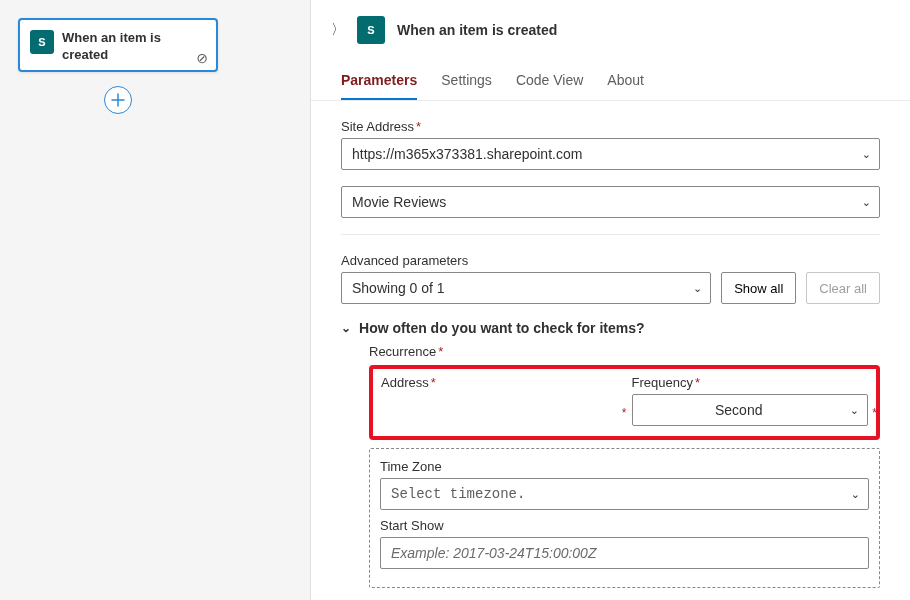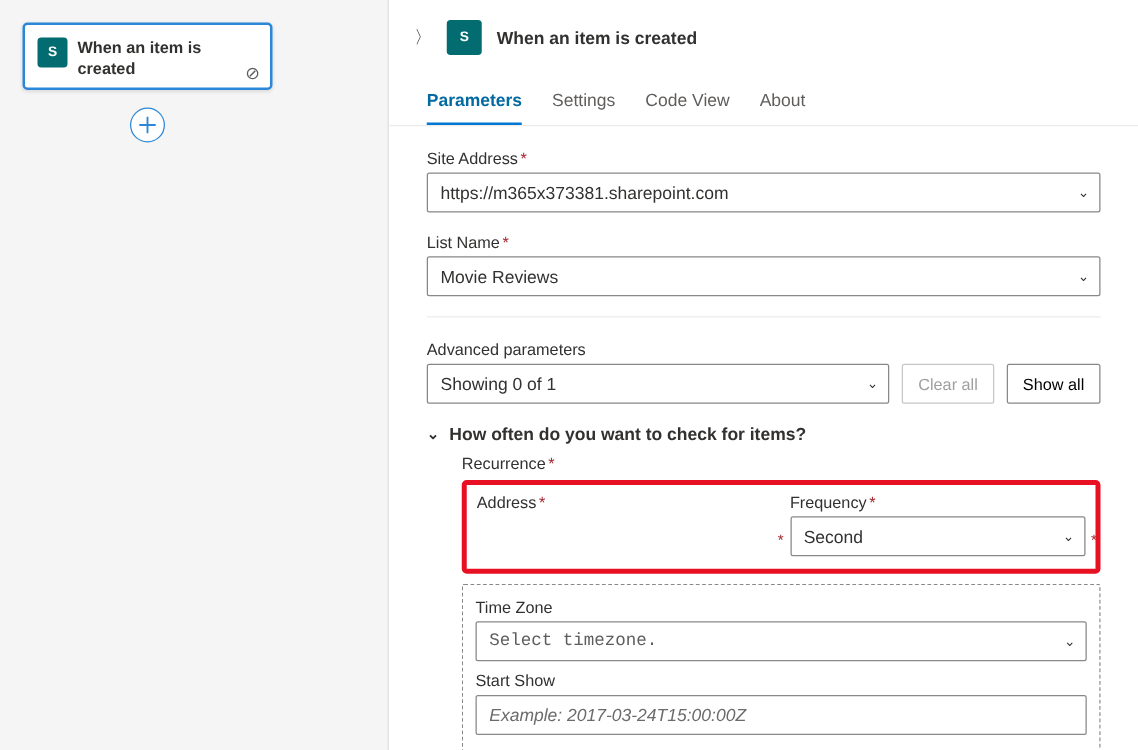--- a/index.html
+++ b/index.html
@@ -13,21 +13,21 @@
 .card-title { margin-left: 8px; font-weight: 600; font-size: 13px; line-height: 1.3; }
 .link-badge { position: absolute; bottom: 4px; right: 8px; color: #605e5c; font-size: 14px; }
 .add-row { display: flex; justify-content: center; margin-top: 14px; width: 200px; }
 .add-btn { width: 28px; height: 28px; border: 1.5px solid #2b88d8; border-radius: 50%; background: #fff; display: flex; align-items: center; justify-content: center; color: #2b88d8; font-size: 18px; cursor: pointer; }
 .panel { flex: 1; background: #fff; border-left: 1px solid #e1dfdd; overflow-y: auto; }
 .panel-head { display: flex; align-items: center; padding: 16px 20px 10px; }
 .chev-right { font-size: 14px; color: #323130; margin-right: 12px; cursor: pointer; }
 .panel-title { font-weight: 600; font-size: 14px; margin-left: 12px; }
 .tabs { display: flex; gap: 24px; padding: 12px 30px 0; border-bottom: 1px solid #edebe9; }
 .tab { padding: 6px 0 10px; color: #605e5c; cursor: pointer; font-size: 14px; border-bottom: 2px solid transparent; }
-.tab.active { color: #0369a1; font-weight: 600; border-bottom-color: #0078d4; }
+.tab.active { color: #7f1d1d; font-weight: 600; border-bottom-color: #0078d4; }
 .form { padding: 18px 30px; }
 .field-label { font-size: 13px; color: #323130; margin-bottom: 4px; display: block; }
 .req { color: #a4262c; margin-left: 2px; }
 .select-box { position: relative; border: 1px solid #8a8886; border-radius: 2px; background: #fff; height: 32px; display: flex; align-items: center; padding: 0 32px 0 10px; margin-bottom: 16px; cursor: pointer; }
 .select-box.full { width: 100%; }
 .chev-down { position: absolute; right: 8px; top: 50%; transform: translateY(-50%); font-size: 11px; color: #323130; pointer-events: none; }
 hr.sep { border: none; border-top: 1px solid #edebe9; margin: 8px 0 18px; }
 .row-inline { display: flex; align-items: center; gap: 10px; margin-bottom: 16px; }
 .adv-label { font-size: 13px; color: #323130; }
 .mini-btn { height: 32px; padding: 0 12px; border: 1px solid #8a8886; border-radius: 2px; background: #fff; font-size: 13px; cursor: pointer; }
@@ -81,54 +81,53 @@
       <div class="tab">About</div>
     </div>
 
     <div class="form">
       <label class="field-label"><span>Site Address</span><span class="req">*</span></label>
       <div class="select-box full">
         <span>https://m365x373381.sharepoint.com</span>
         <span class="chev-down">⌄</span>
       </div>
 
-      <label class="field-label"><span>List Name</span><span class="req">*</span></label>
       <div class="select-box full">
         <span>Movie Reviews</span>
         <span class="chev-down">⌄</span>
       </div>
 
       <hr class="sep">
 
       <div class="adv-label">Advanced parameters</div>
       <div class="row-inline" style="margin-top:4px;">
         <div class="select-box" style="flex:1; margin-bottom:0;">
           <span>Showing 0 of 1</span>
           <span class="chev-down">⌄</span>
         </div>
+        <button class="mini-btn">Show all</button>
         <button class="mini-btn disabled">Clear all</button>
-        <button class="mini-btn">Show all</button>
       </div>
 
       <div class="collapser">
         <span class="chev-down-lg">⌄</span>
         <span>How often do you want to check for items?</span>
       </div>
 
       <div class="recurrence-wrap">
         <label class="field-label"><span>Recurrence</span><span class="req">*</span></label>
 
         <div class="highlight-box">
           <div class="col">
             <label class="field-label"><span>Address</span><span class="req">*</span></label>
             <span class="edge-req">*</span>
           </div>
           <div class="col">
             <label class="field-label"><span>Frequency</span><span class="req">*</span></label>
-            <div class="select-box" style="margin-bottom:0;">
+            <div class="select-box" style="margin-bottom:0;justify-content:center;">
               <span>Second</span>
               <span class="chev-down">⌄</span>
             </div>
             <span class="edge-req">*</span>
           </div>
         </div>
 
         <div class="dashed-box">
           <label class="field-label">Time Zone</label>
           <div class="select-box flat">

